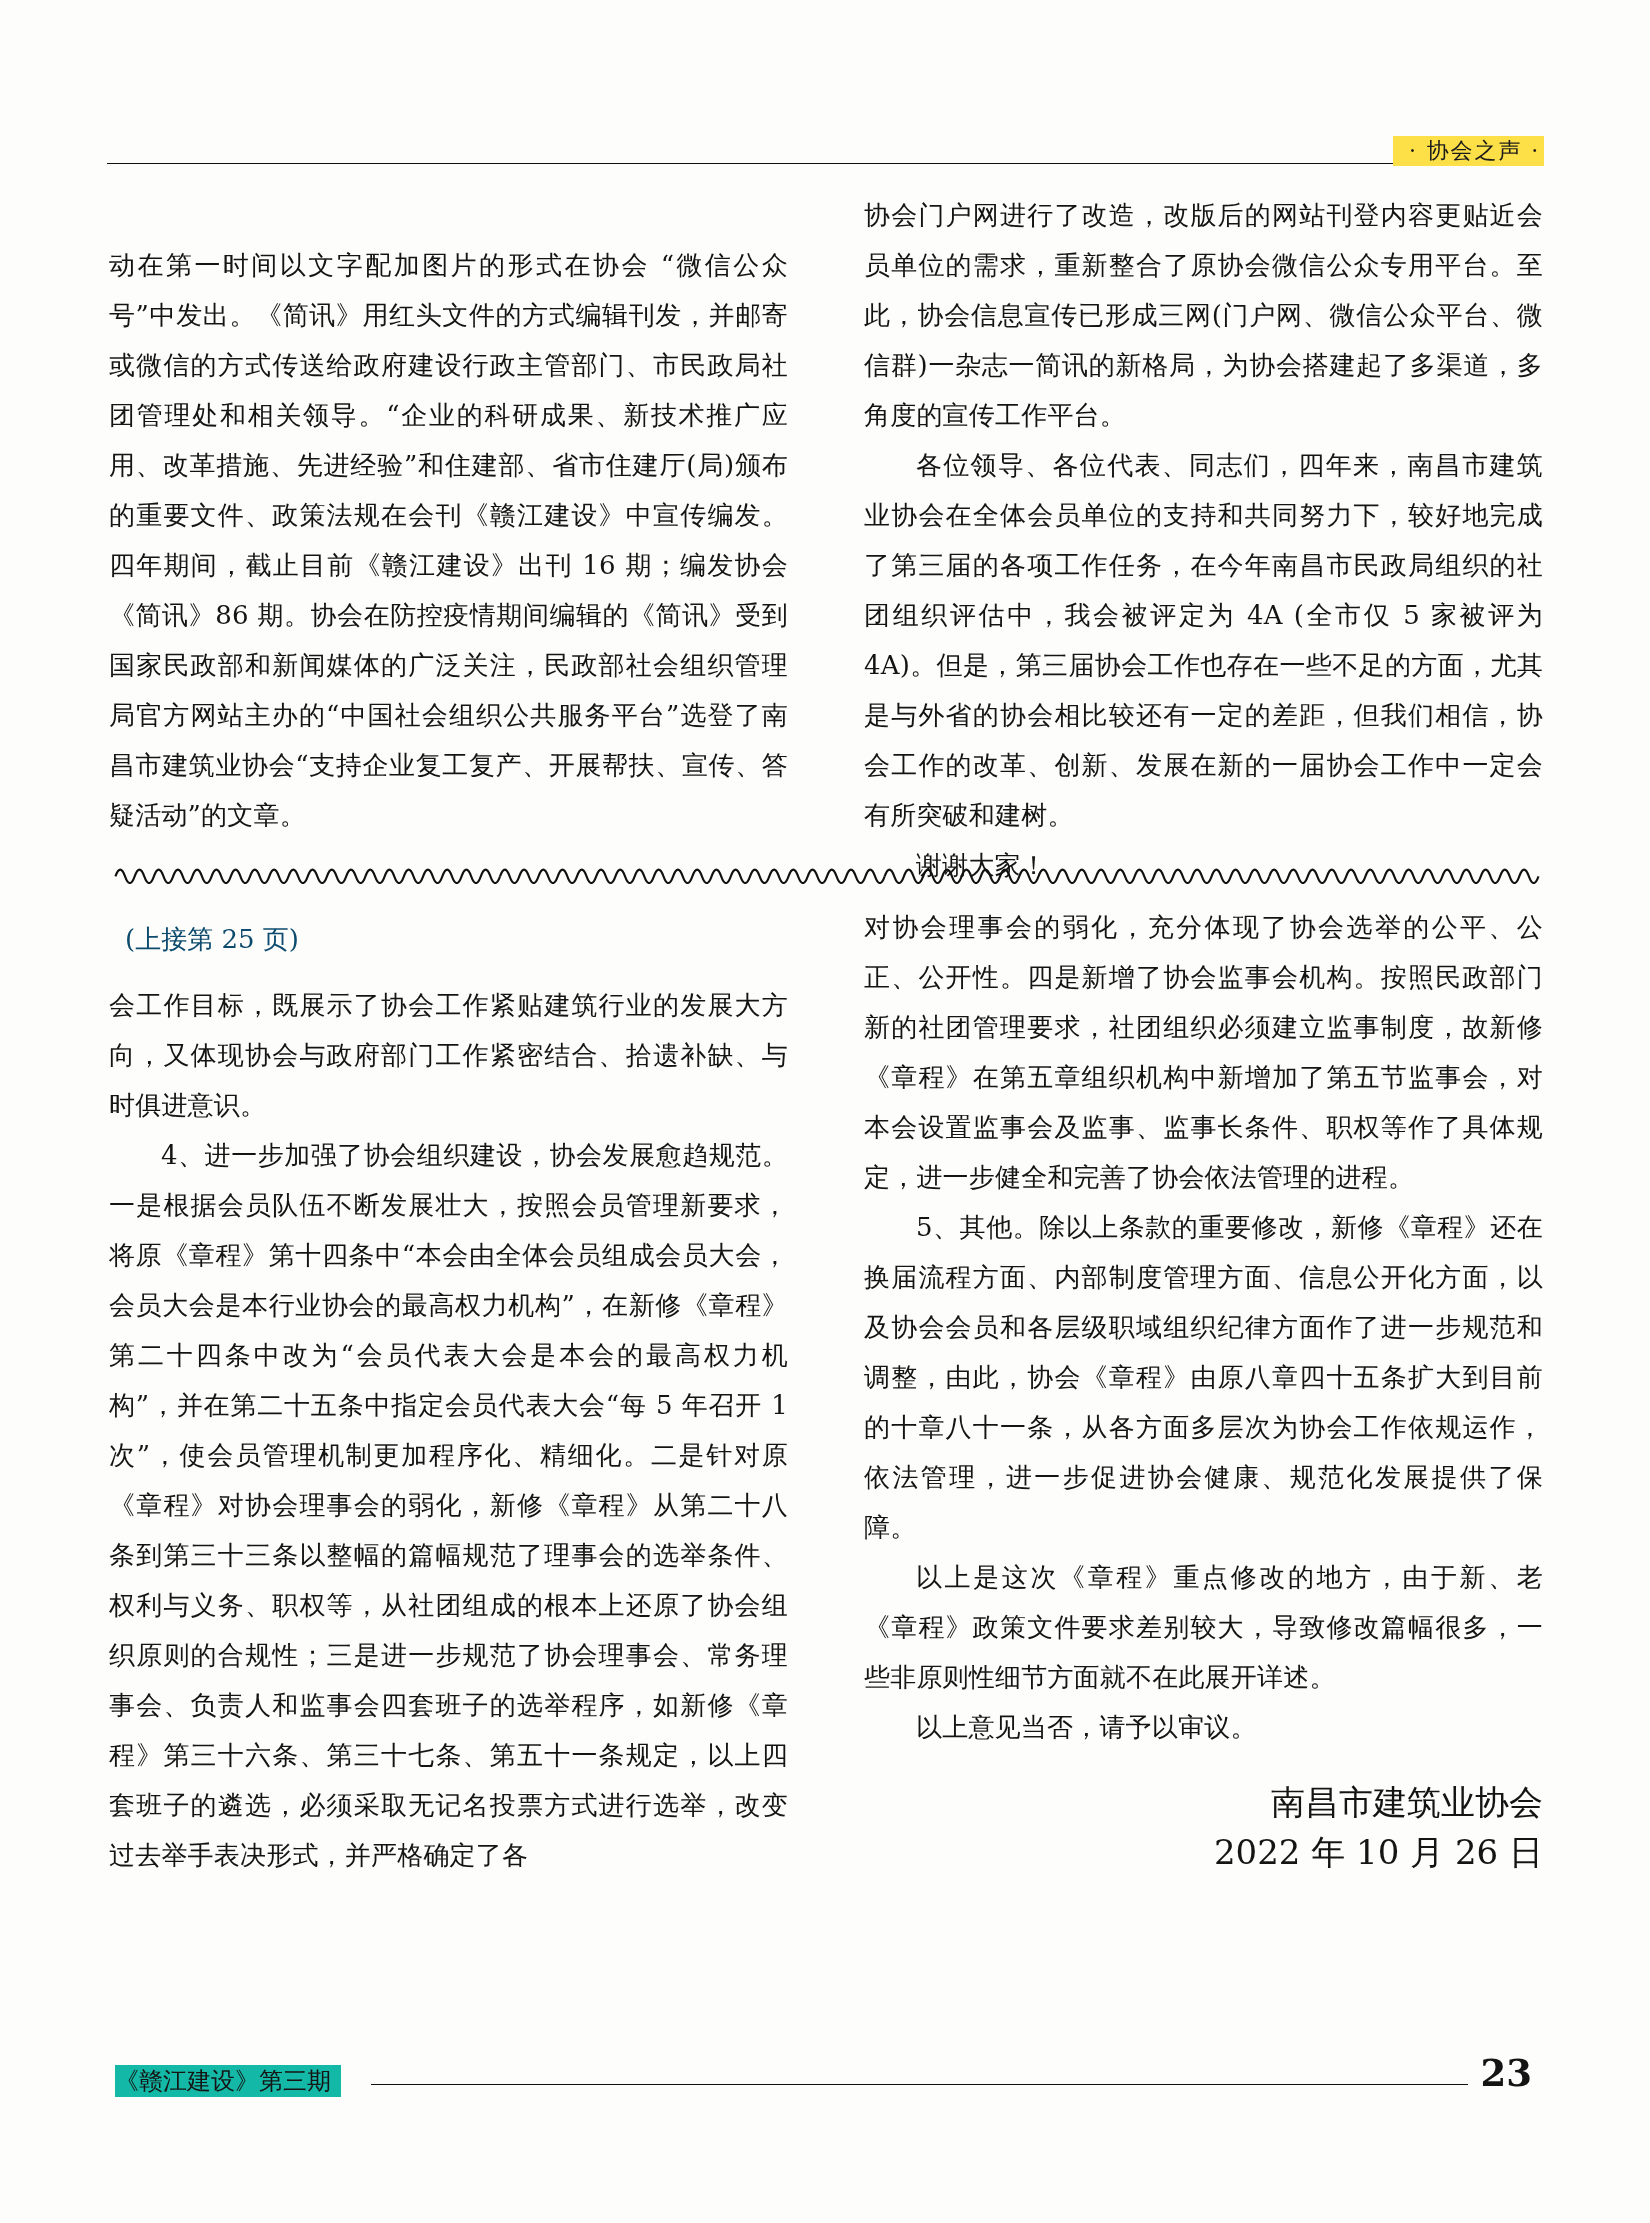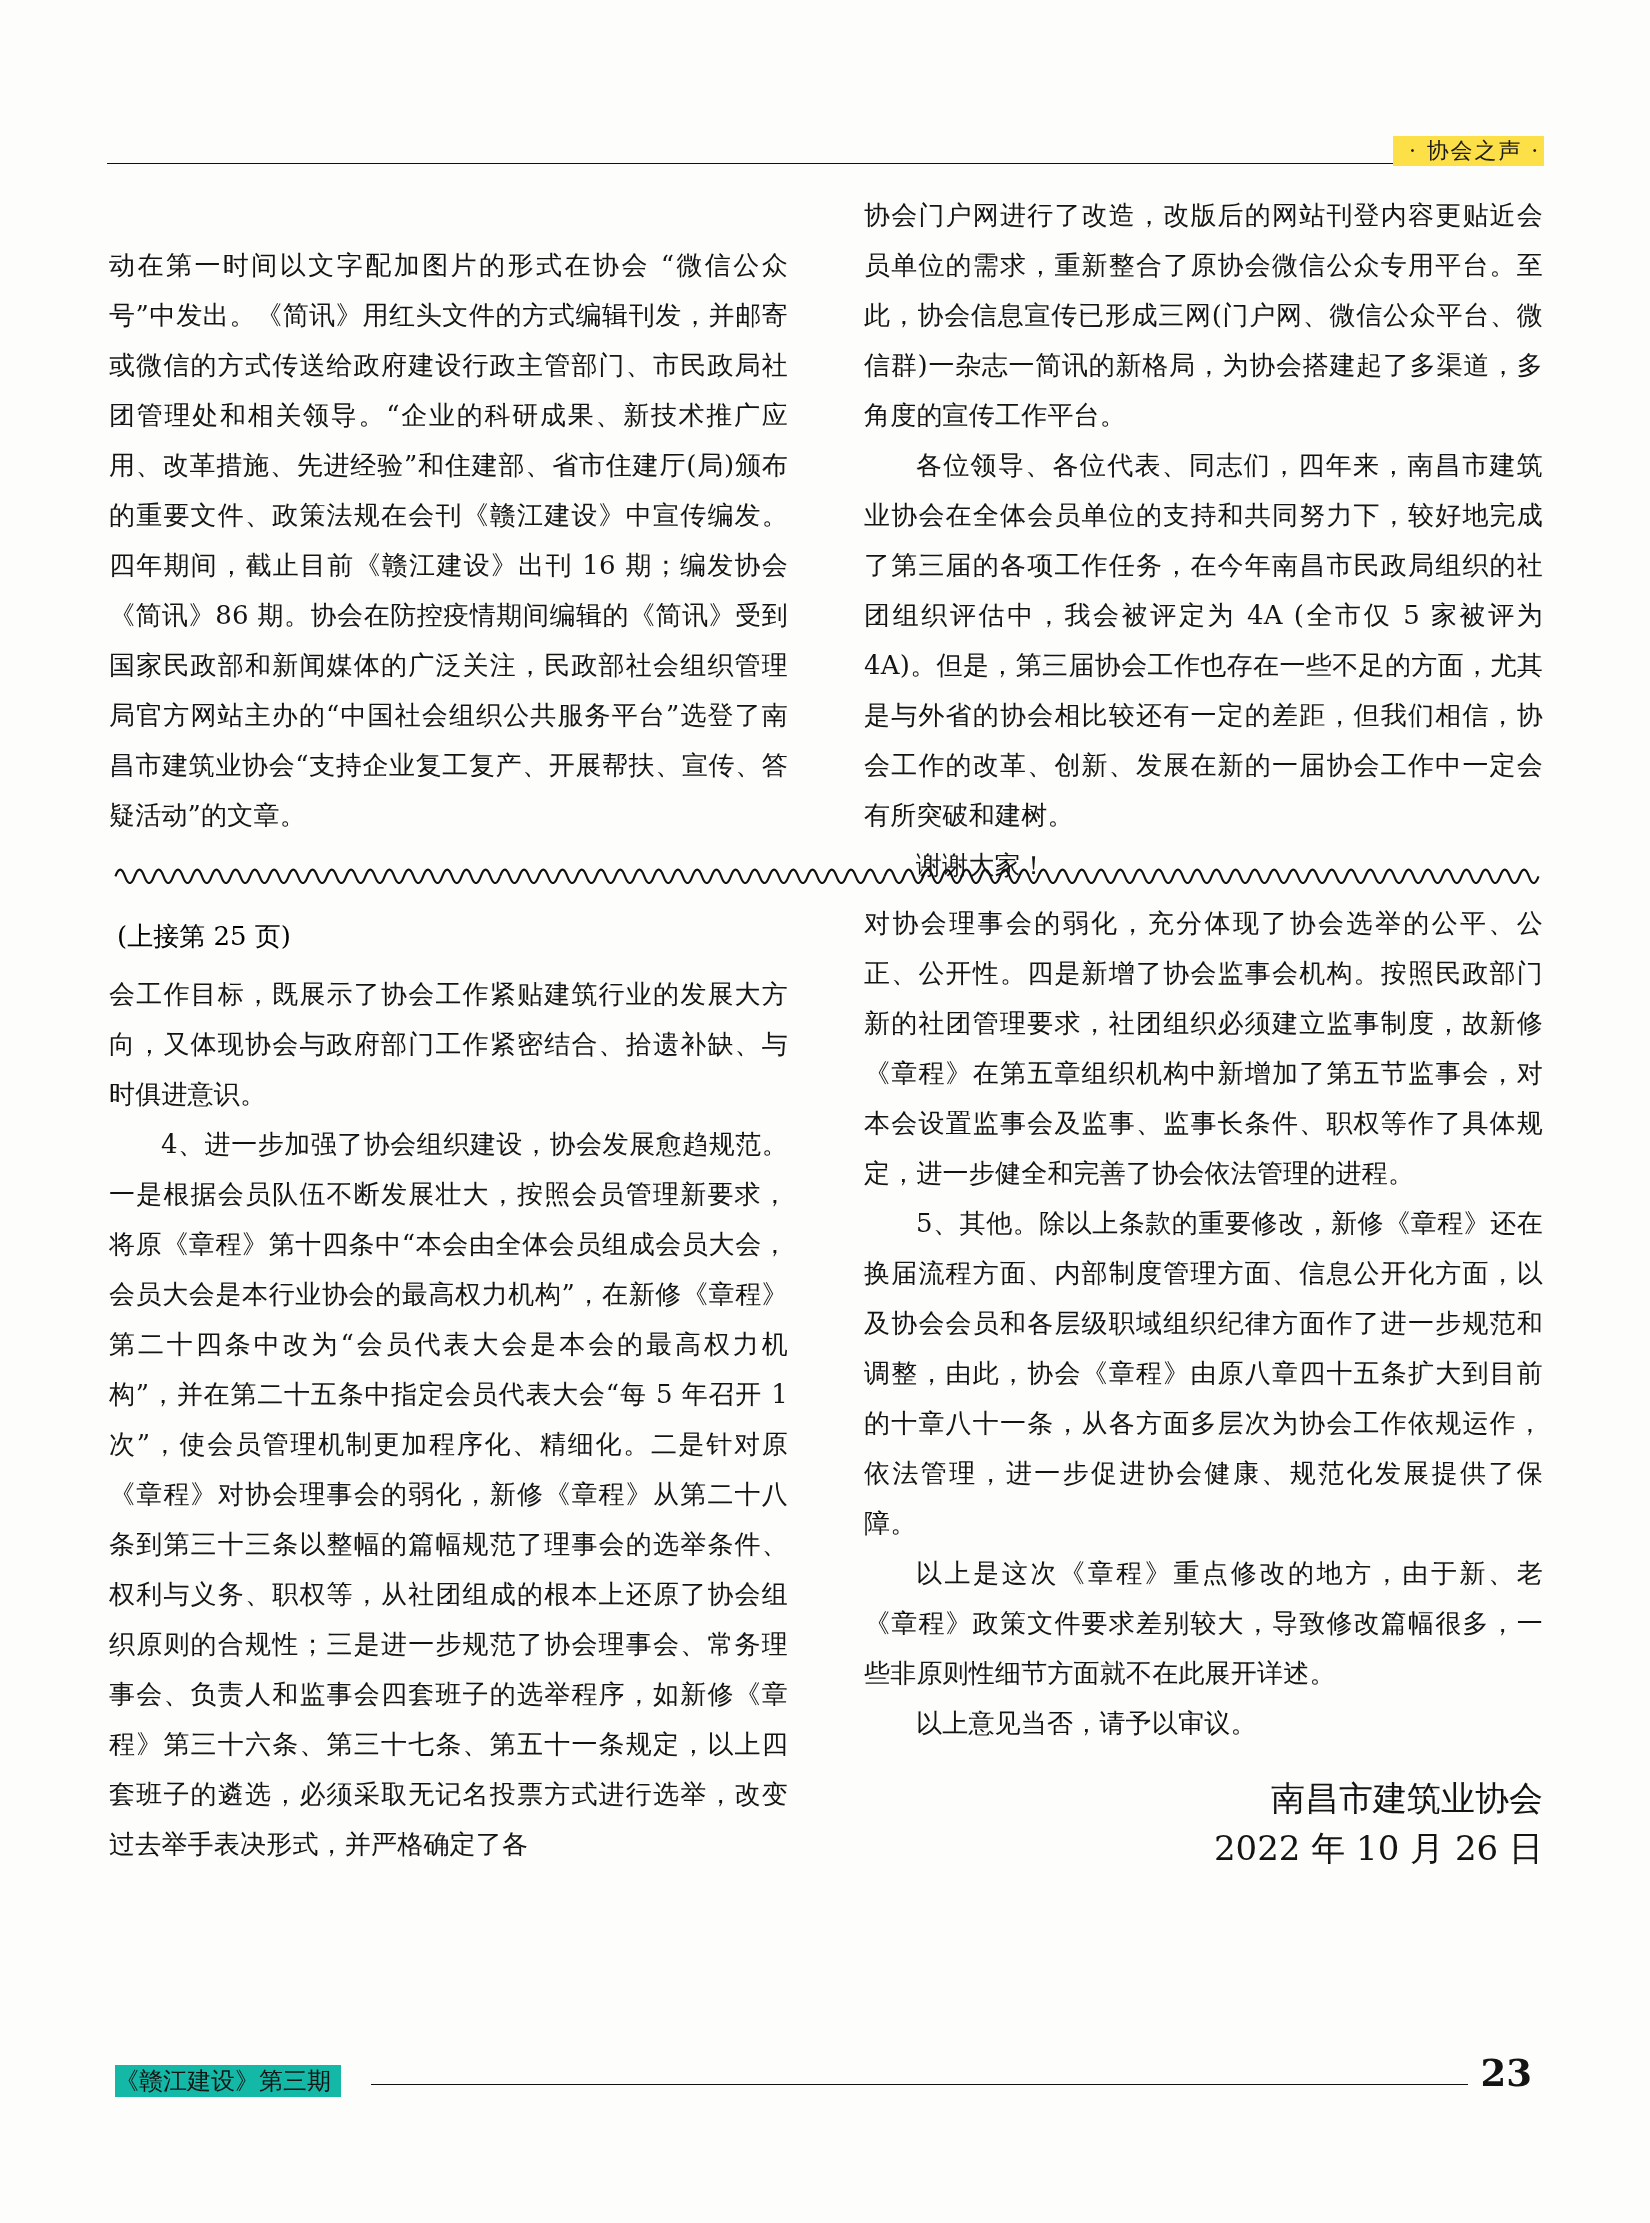--- a/index.html
+++ b/index.html
@@ -89,22 +89,22 @@
   
   .lower {
     position: absolute;
     top: 898px;
     left: 109px;
     width: 1434px;
   }
   .cont-note {
     font-size: 26px;
     line-height: 50px;
-    color: #000000;
-    margin: 8px;
+    color: #0c4a6e;
+    margin: 16px;
   }
   .signature {
     margin-top: 25px;
     text-align: right;
     font-size: 34px;
     line-height: 50px;
     color: #141414;
   }
 
   

